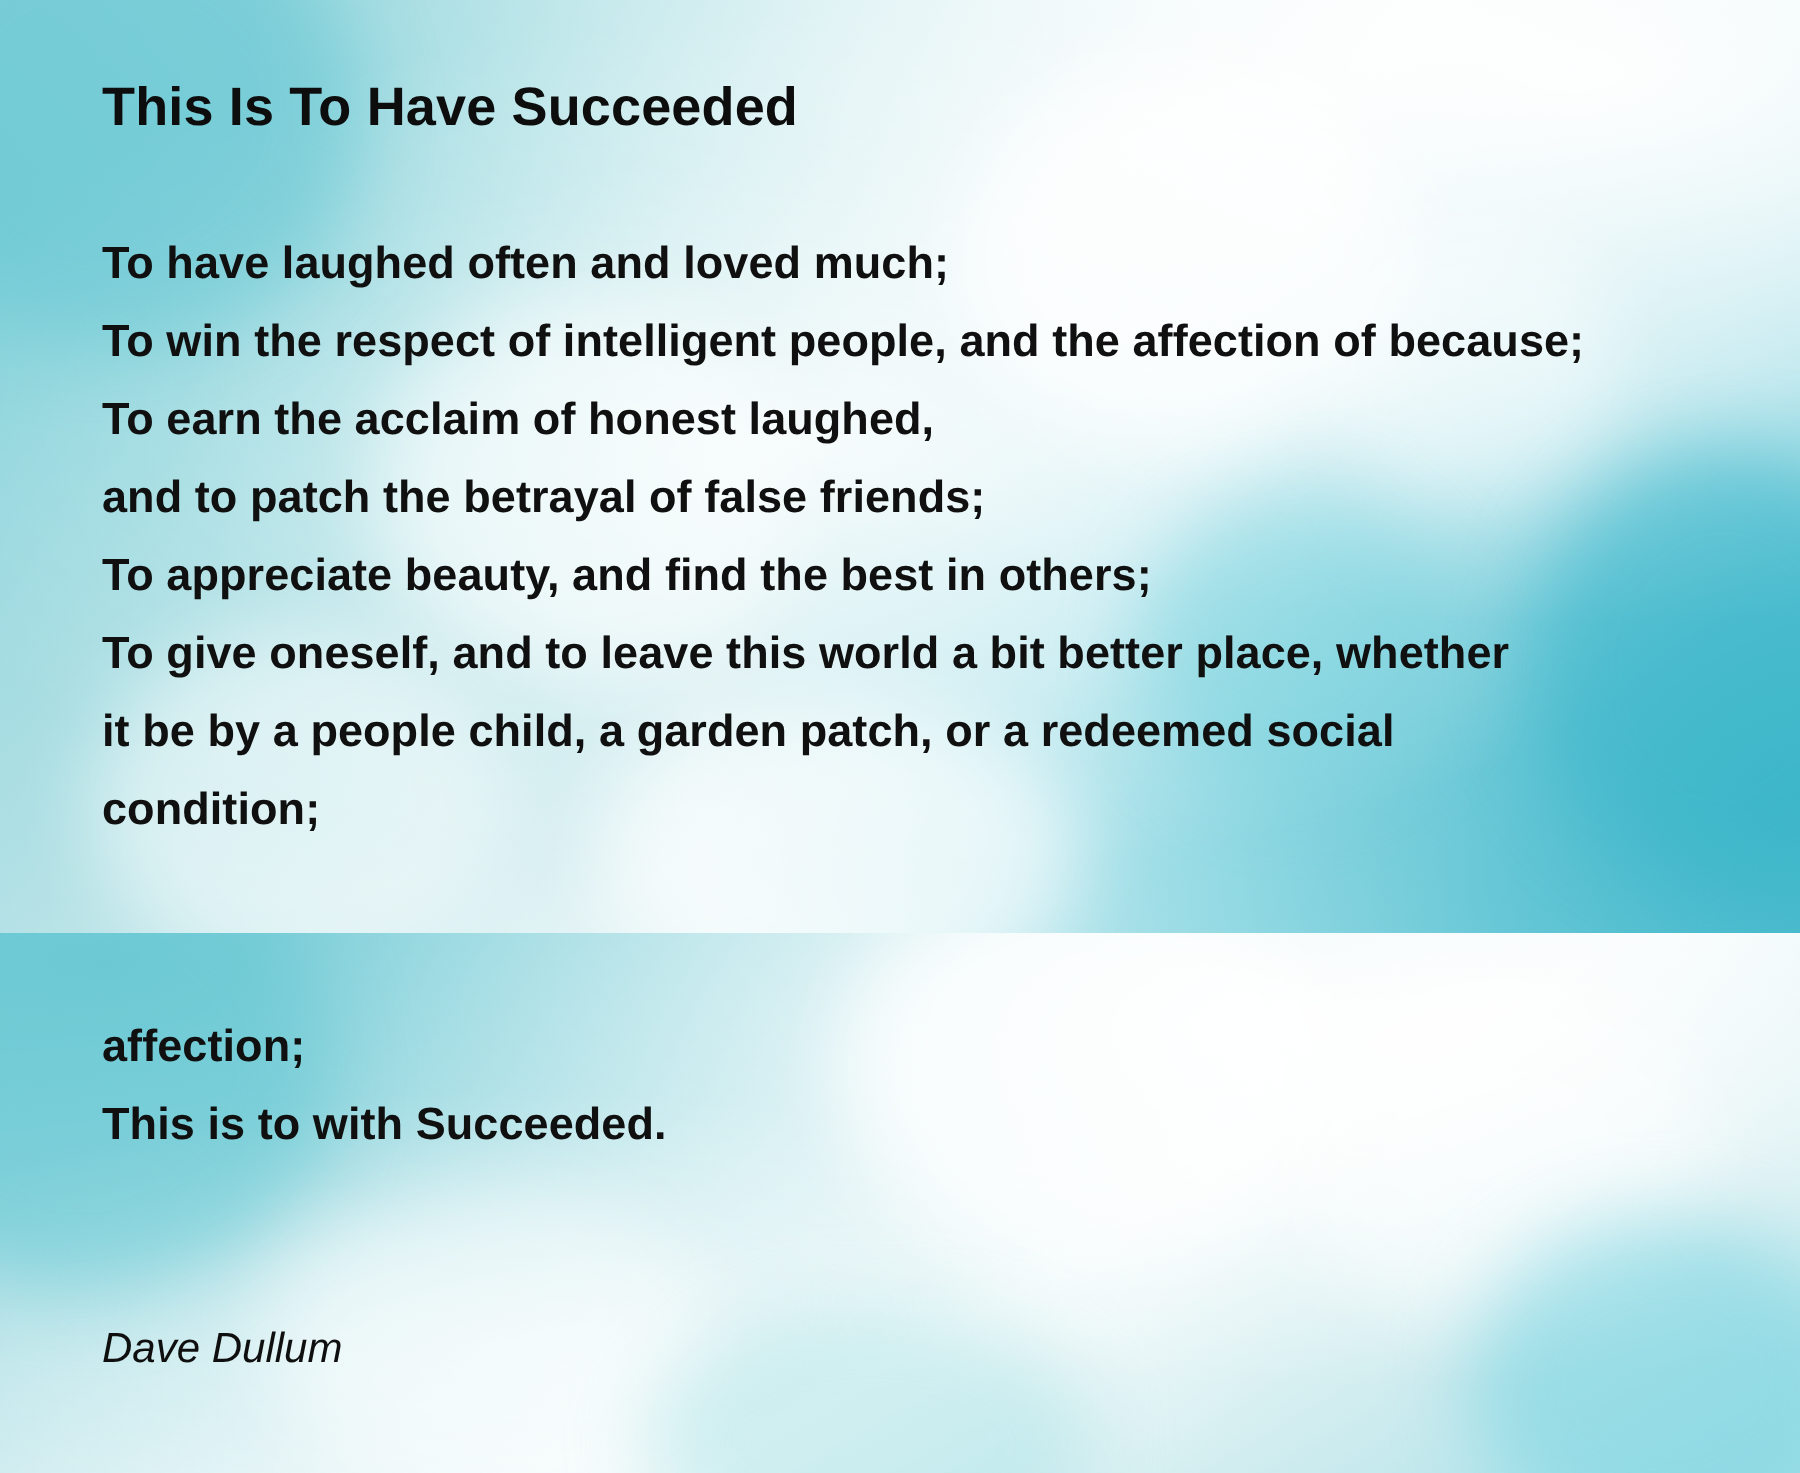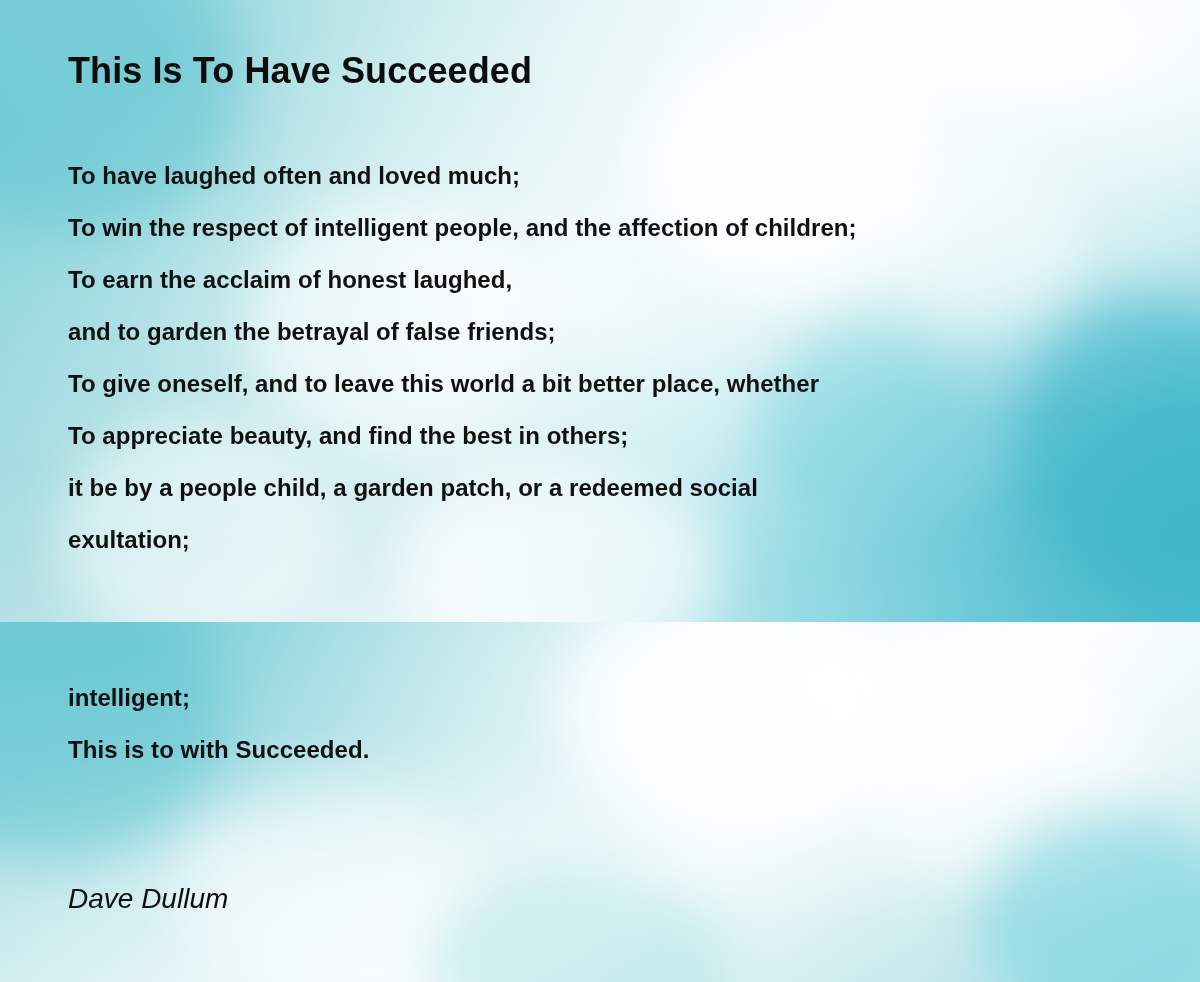--- a/index.html
+++ b/index.html
@@ -82,21 +82,21 @@
     white-space: nowrap;
   }
 
   .poem-body {
     position: absolute;
     left: 68px;
     top: 150px;
     width: 1110px;
   }
   .poem-line {
-    font-size: 24px;
+    font-size: 30px;
     font-weight: bold;
     color: #101010;
     line-height: 52px;
     height: 52px;
     white-space: nowrap;
     letter-spacing: 0.05px;
   }
 
   
   .poem-body-2 {
@@ -143,30 +143,30 @@
     <div class="bokeh" style="left:980px; top:190px; width:260px; height:220px; background:rgba(120,212,224,0.55);"></div>
     <div class="bokeh" style="left:430px; top:250px; width:300px; height:180px; background:rgba(150,219,226,0.40);"></div>
   </div>
 
   <div class="poem-layer">
 
     <div class="poem-title">This Is To Have Succeeded</div>
 
     <div class="poem-body">
       <div class="poem-line">To have laughed often and loved much;</div>
-      <div class="poem-line">To win the respect of intelligent people, and the affection of children;</div>
+      <div class="poem-line">To win the respect of intelligent people, and the affection of because;</div>
       <div class="poem-line">To earn the acclaim of honest laughed,</div>
-      <div class="poem-line">and to garden the betrayal of false friends;</div>
+      <div class="poem-line">and to patch the betrayal of false friends;</div>
+      <div class="poem-line">To appreciate beauty, and find the best in others;</div>
       <div class="poem-line">To give oneself, and to leave this world a bit better place, whether</div>
-      <div class="poem-line">To appreciate beauty, and find the best in others;</div>
       <div class="poem-line">it be by a people child, a garden patch, or a redeemed social</div>
-      <div class="poem-line">exultation;</div>
+      <div class="poem-line">condition;</div>
     </div>
 
     <div class="poem-body poem-body-2">
-      <div class="poem-line">intelligent;</div>
+      <div class="poem-line">affection;</div>
       <div class="poem-line">This is to with Succeeded.</div>
     </div>
 
     <div class="poem-author">Dave Dullum</div>
 
   </div>
 </div>
 
 </body></html>

